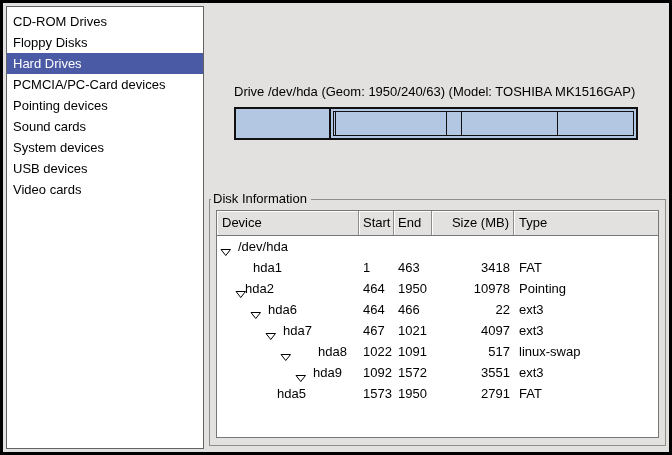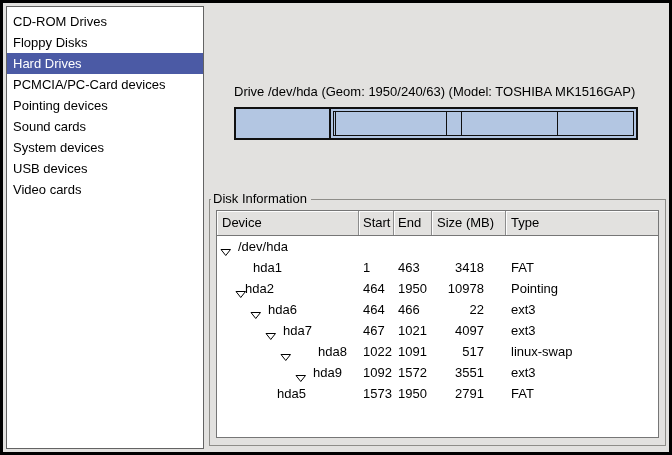--- a/index.html
+++ b/index.html
@@ -82,21 +82,21 @@
     border-right:1px solid #8c8c8c;
     box-shadow:inset 1px 1px 0 #fdfdfd;
     white-space:nowrap;overflow:hidden;
   }
   .hcell:last-child{border-right:none;flex:1;}
   .trow{display:flex;height:21px;align-items:center;}
   .cell{white-space:nowrap;overflow:hidden;height:21px;line-height:21px;}
   .col-device{width:142px;position:relative;}
   .col-start{width:35px;padding-left:4px;}
   .col-end{width:38px;padding-left:4px;}
-  .col-size{width:74px;text-align:right;padding-right:22px;}
+  .col-size{width:82px;text-align:right;padding-right:4px;}
   .col-type{flex:1;padding-left:5px;}
   .expander{position:absolute;top:6px;}
 </style>
 </head>
 <body>
 
 <div class="screen">
 
   <div class="sidebar">
       <div class="list-item">CD-ROM Drives</div>

